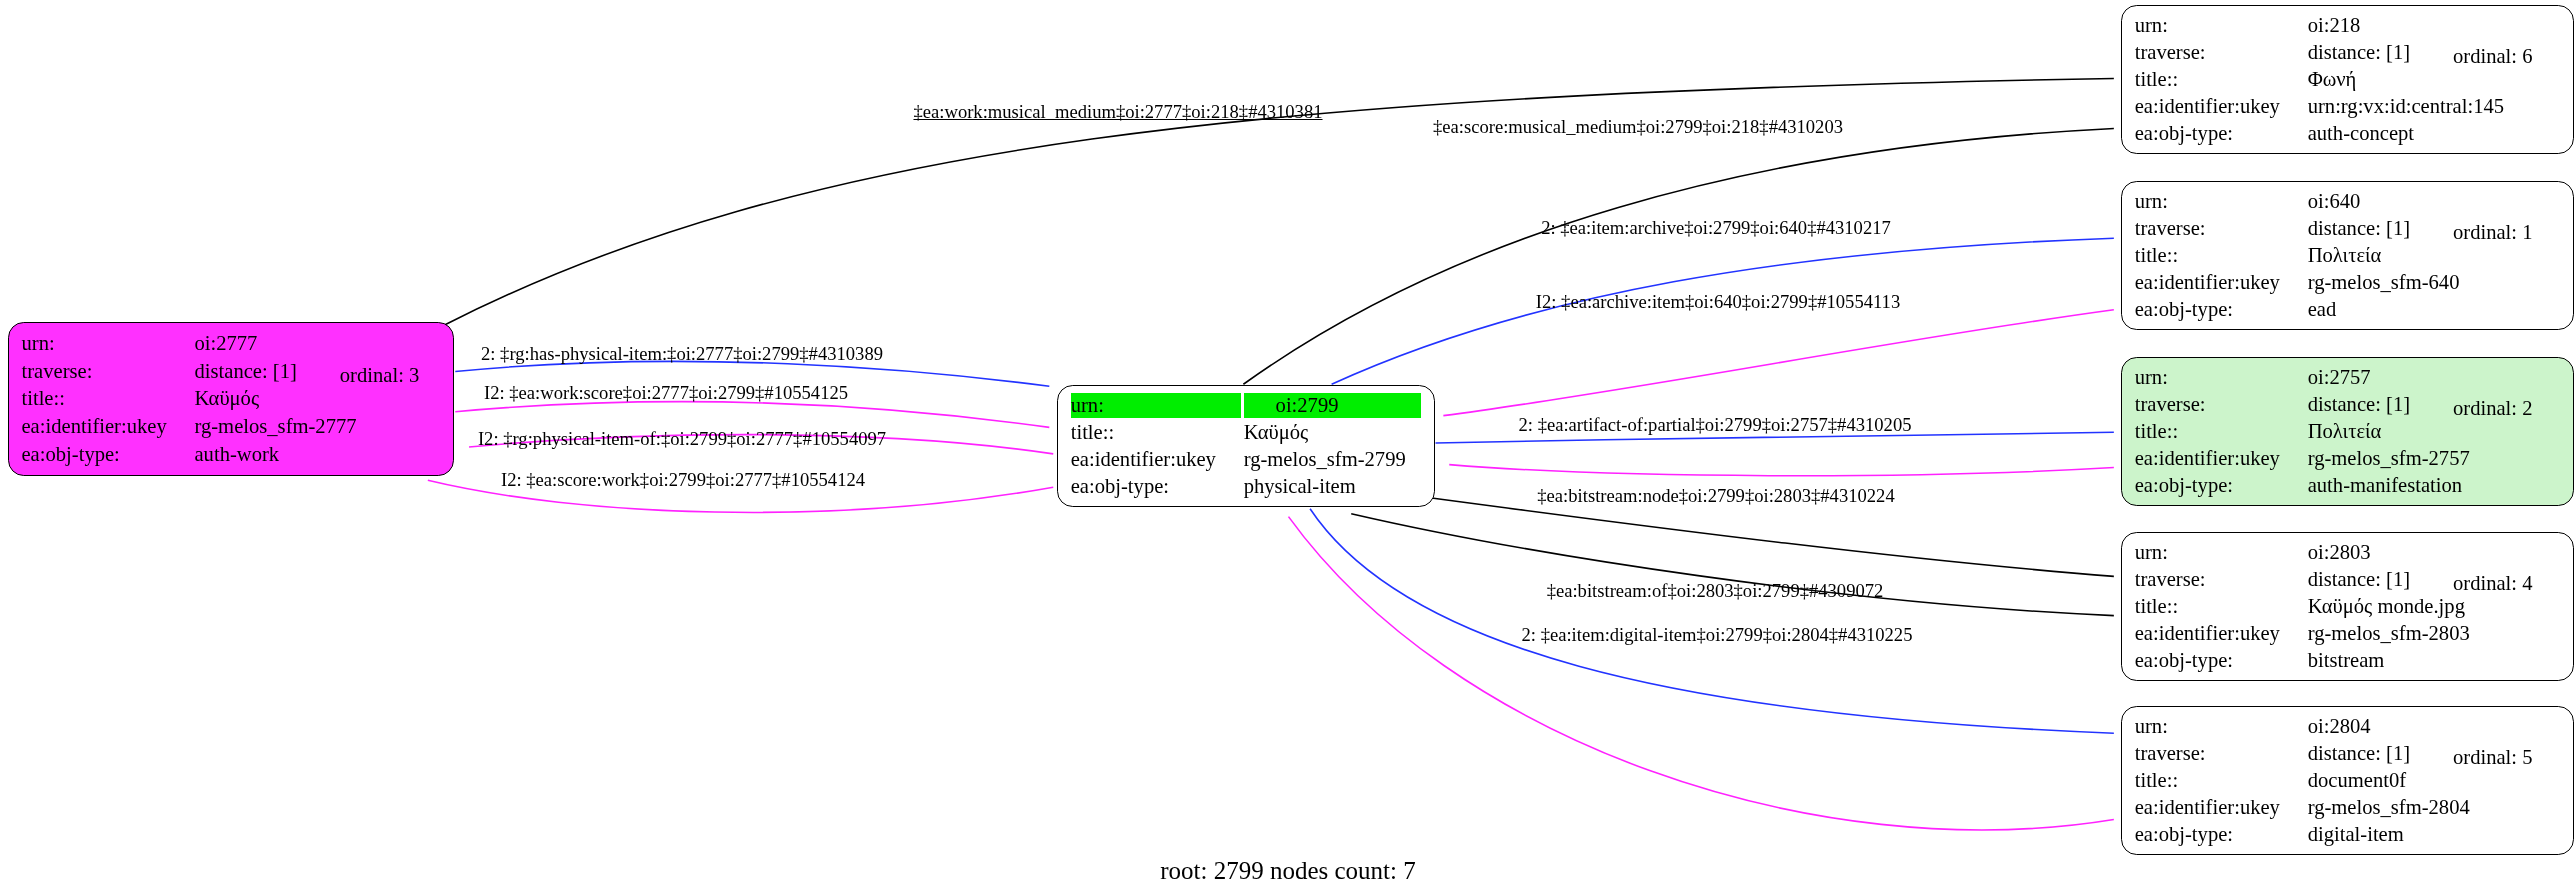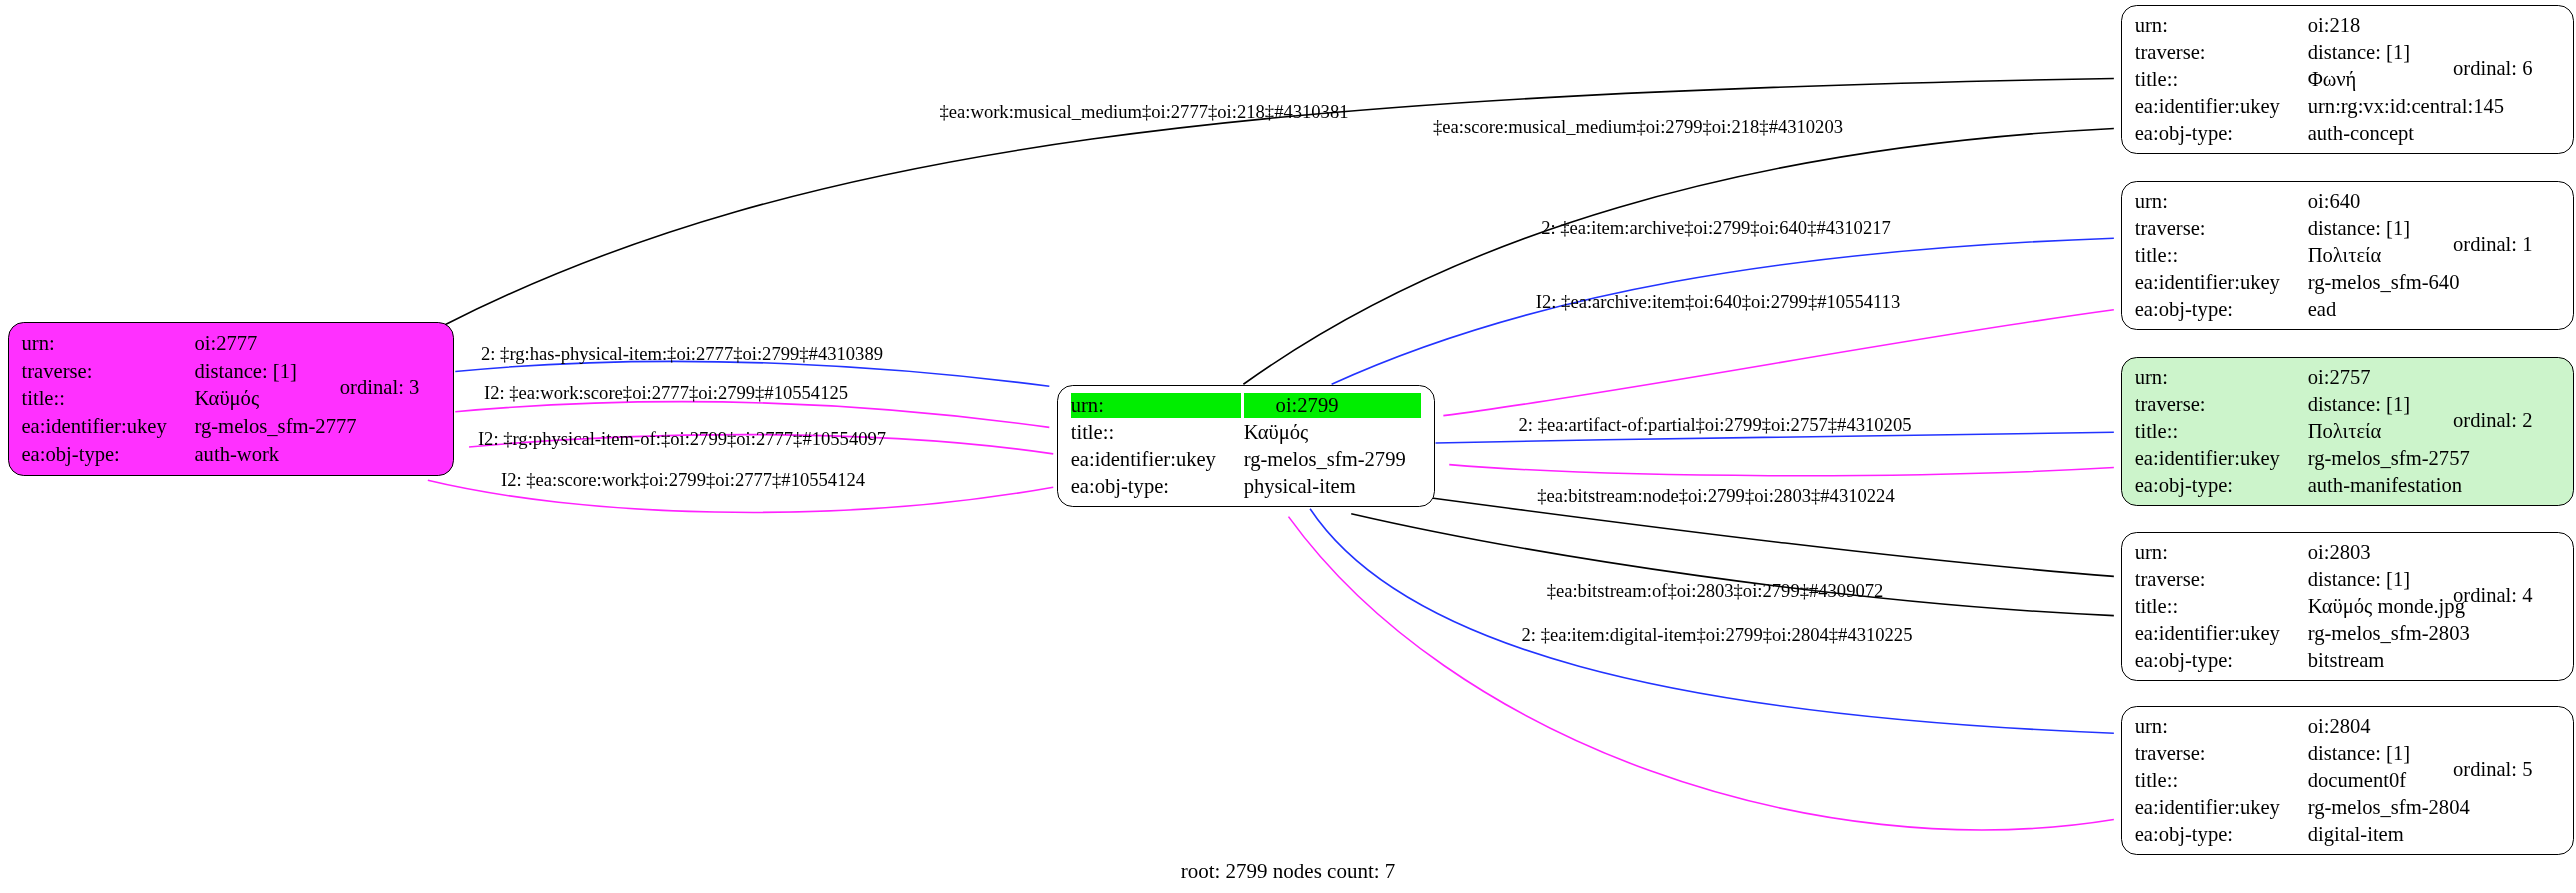--- a/index.html
+++ b/index.html
@@ -30,30 +30,30 @@
     border:1.6px solid var(--node-border);border-radius:15.7px;
     background:#fff;display:flex;flex-direction:column;
     justify-content:space-evenly;padding:4.9px 0;
     font-size:20.6px;line-height:1.22;color:#000;
   }
   .node.fill-magenta{background:var(--node-magenta-fill);}
   .node.fill-green{background:var(--node-green-fill);}
   .row{display:flex;position:relative;padding:0 12.7px;white-space:nowrap;justify-content:center;}
   .row .k{flex:0 0 173px;}
   .row .v{flex:1 1 auto;}
-  .row .v2{position:absolute;left:331px;top:16px;}
+  .row .v2{position:absolute;left:331px;top:4px;}
   .row.hl-row .k{background:var(--highlight-green);margin-right:2.9px;flex-basis:170px;}
   .row.hl-row .v{background:var(--highlight-green);padding-left:32px;}
   .elabel{
     position:absolute;transform:translate(-50%,-50%);
     font-size:18.6px;white-space:nowrap;color:#000;
   }
   .caption{
     position:absolute;transform:translate(-50%,-50%);
-    font-size:21px;white-space:nowrap;color:#000;
+    font-size:25px;white-space:nowrap;color:#000;
   }
 </style>
 </head>
 <body>
 
 <div class="canvas">
 
   <svg class="edges-layer" width="2576" height="893" viewBox="0 0 2627 911" xmlns="http://www.w3.org/2000/svg">
     <defs>
       <marker id="arrow-black" viewBox="0 0 10 10" refX="10" refY="5" markerUnits="userSpaceOnUse" markerWidth="20" markerHeight="14" orient="auto">
@@ -238,21 +238,21 @@
     <div class="row">
         <span class="k">ea:identifier:ukey</span>
         <span class="v">rg-melos_sfm-2804</span>
       </div>
     <div class="row">
         <span class="k">ea:obj-type:</span>
         <span class="v">digital-item</span>
       </div>
   </div>
 
-  <div class="elabel" style="left:1144px;top:112px;">‡ea:work:musical_medium‡oi:2777‡oi:218‡#4310381</div>
+  <div class="elabel" style="left:1118px;top:112px;text-decoration:underline;">‡ea:work:musical_medium‡oi:2777‡oi:218‡#4310381</div>
   <div class="elabel" style="left:1638px;top:127px;">‡ea:score:musical_medium‡oi:2799‡oi:218‡#4310203</div>
   <div class="elabel" style="left:1716px;top:228px;">2: ‡ea:item:archive‡oi:2799‡oi:640‡#4310217</div>
   <div class="elabel" style="left:1718px;top:302px;">I2: ‡ea:archive:item‡oi:640‡oi:2799‡#10554113</div>
   <div class="elabel" style="left:682px;top:354px;">2: ‡rg:has-physical-item:‡oi:2777‡oi:2799‡#4310389</div>
   <div class="elabel" style="left:666px;top:393px;">I2: ‡ea:work:score‡oi:2777‡oi:2799‡#10554125</div>
   <div class="elabel" style="left:682px;top:439px;">I2: ‡rg:physical-item-of:‡oi:2799‡oi:2777‡#10554097</div>
   <div class="elabel" style="left:683px;top:480px;">I2: ‡ea:score:work‡oi:2799‡oi:2777‡#10554124</div>
   <div class="elabel" style="left:1715px;top:425px;">2: ‡ea:artifact-of:partial‡oi:2799‡oi:2757‡#4310205</div>
   <div class="elabel" style="left:1716px;top:496px;">‡ea:bitstream:node‡oi:2799‡oi:2803‡#4310224</div>
   <div class="elabel" style="left:1715px;top:591px;">‡ea:bitstream:of‡oi:2803‡oi:2799‡#4309072</div>

